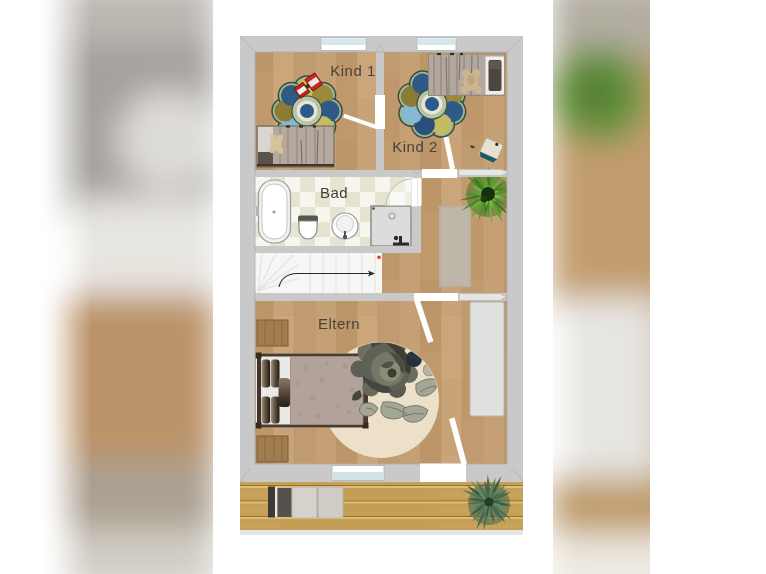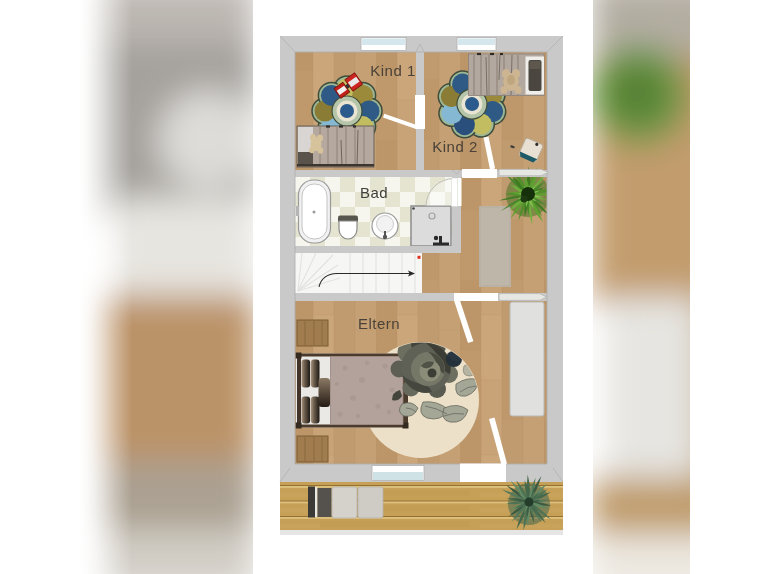--- a/index.html
+++ b/index.html
@@ -1,17 +1,17 @@
 <!DOCTYPE html>
 <html><head>
 <meta charset="utf-8">
 <style>
   html,body{margin:0;padding:0;background:#ffffff;}
   #c{position:relative;width:650px;height:574px;overflow:hidden;background:#fff;
-     font-family:"Liberation Sans", sans-serif;margin-left:40px;}
+     font-family:"Liberation Sans", sans-serif;}
 </style>
 </head>
 <body>
 <div id="c">
 <svg width="766" height="574" viewBox="0 0 766 574">
 <defs>
   <filter id="blur" x="-40%" y="-40%" width="180%" height="180%">
     <feGaussianBlur stdDeviation="16"></feGaussianBlur>
   </filter>
   <linearGradient id="fadeL" x1="0" y1="0" x2="1" y2="0">

